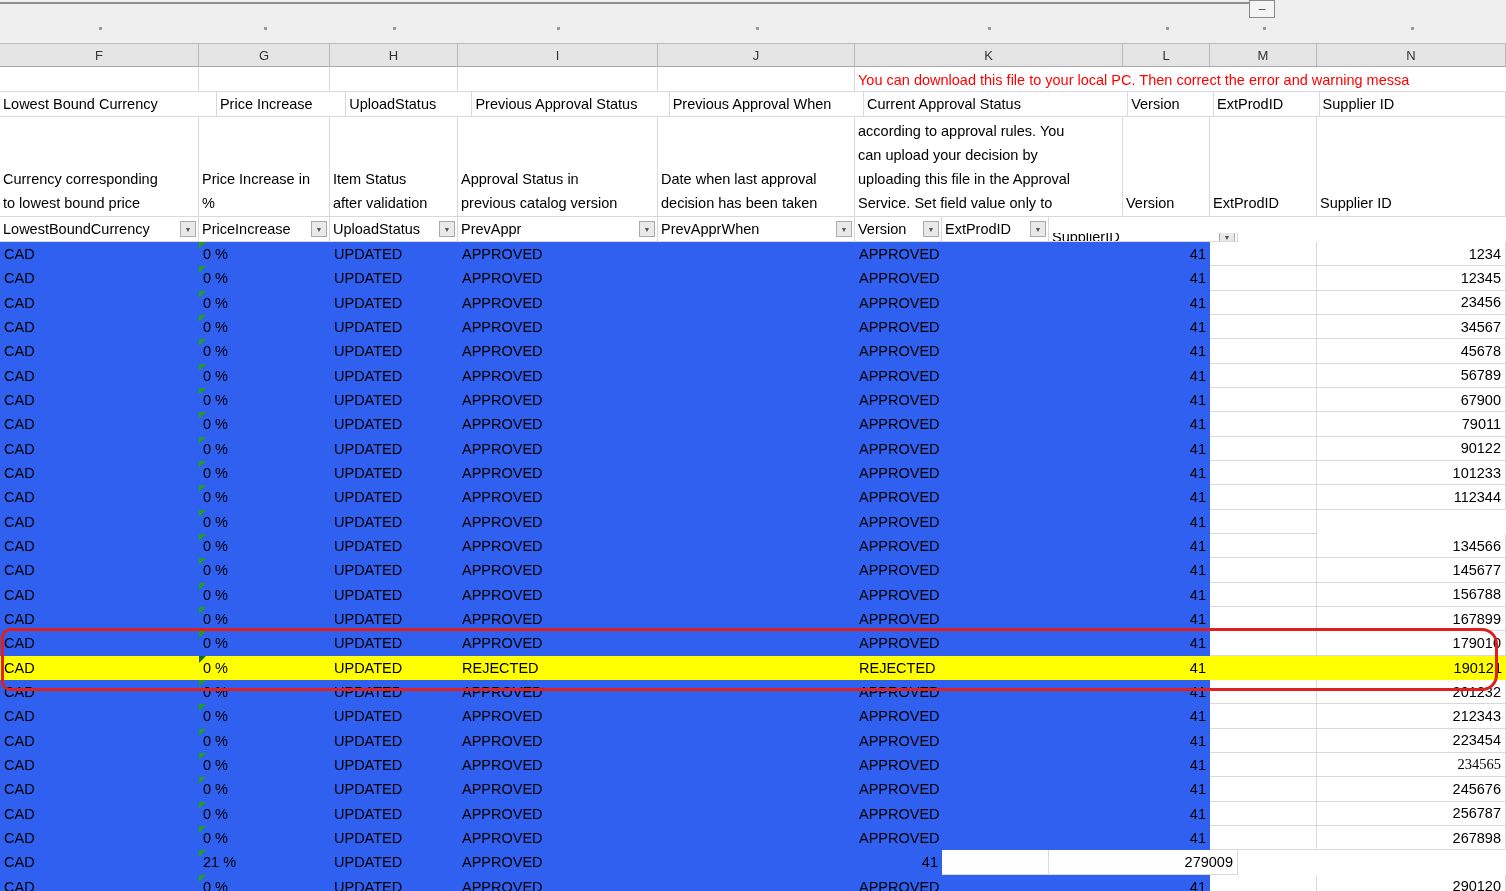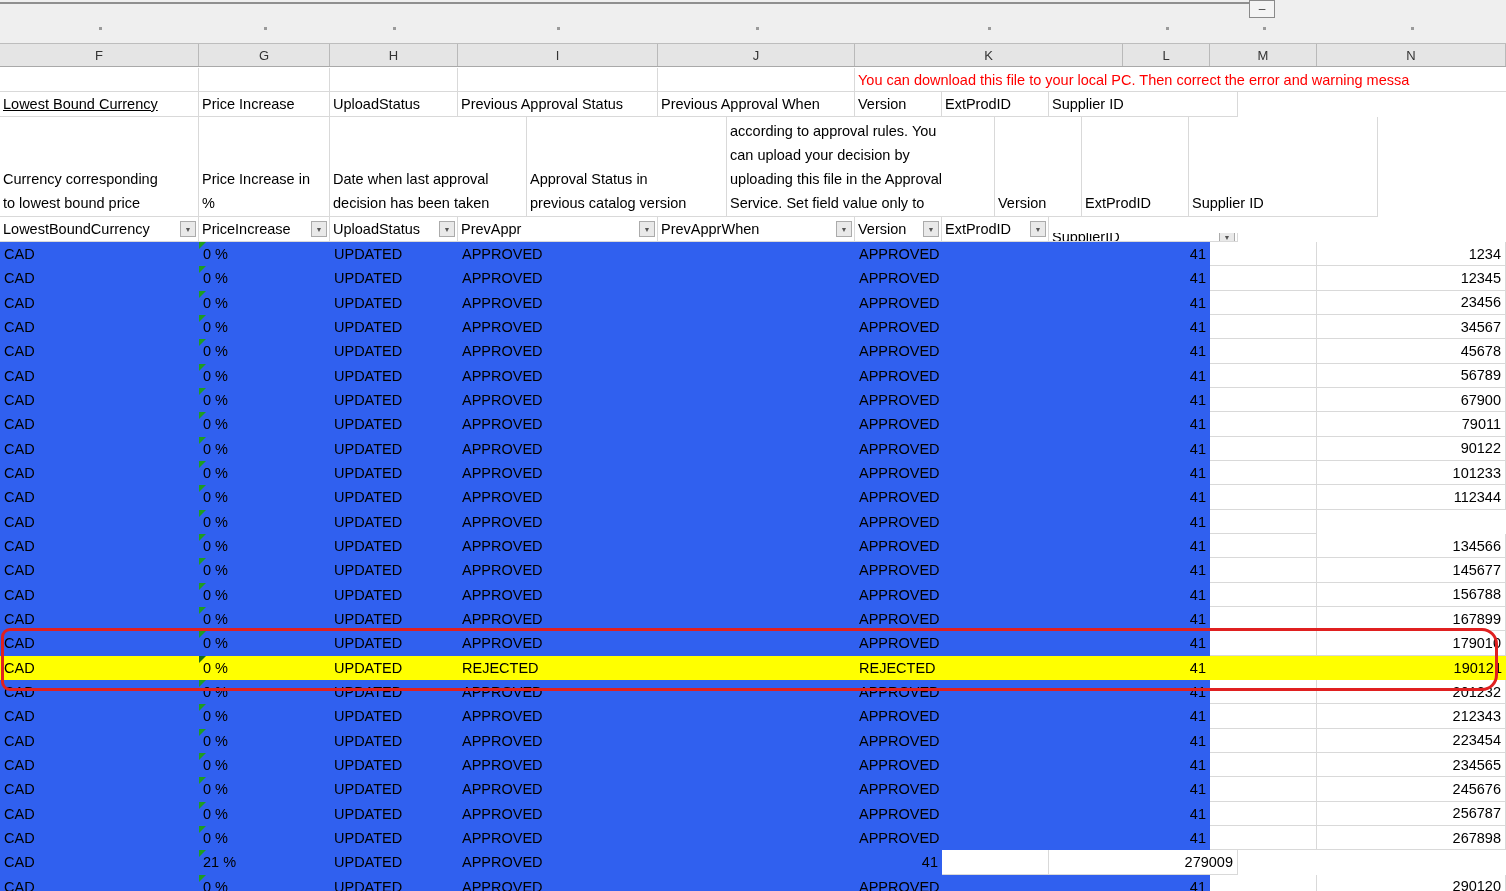--- a/index.html
+++ b/index.html
@@ -78,38 +78,41 @@
         <div class="hcell" style="width: 199px;"></div>
         <div class="hcell" style="width: 131px;"></div>
         <div class="hcell" style="width: 128px;"></div>
         <div class="hcell" style="width: 200px;"></div>
         <div class="hcell" style="width: 197px;"></div>
         <div class="hcell noborder" style="width: 651px;">
           <span id="notice-text">You can download this file to your local PC. Then correct the error and warning messa</span>
         </div>
       </div>
       <div class="hrow" style="top: 92px; height: 25px;">
-        <div class="hcell" style="width: 199px; text-decoration: underline;">Lowest Bound Currency</div>
+        <div class="hcell" style="width: 220px;">Lowest Bound Currency</div>
         <div class="hcell" style="width: 131px;">Price Increase</div>
         <div class="hcell" style="width: 128px;">UploadStatus</div>
         <div class="hcell" style="width: 200px;">Previous Approval Status</div>
         <div class="hcell" style="width: 197px;">Previous Approval When</div>
+        <div class="hcell" style="width: 268px;">Current Approval Status</div>
         <div class="hcell" style="width: 87px;">Version</div>
         <div class="hcell" style="width: 107px;">ExtProdID</div>
         <div class="hcell" style="width: 189px;">Supplier ID</div>
       </div>
       <div class="hrow" style="top: 117px; height: 100px;">
         <div class="hcell desc-cell" style="width: 199px;">Currency corresponding
 to lowest bound price</div>
         <div class="hcell desc-cell" style="width: 131px;">Price Increase in
 %</div>
+        <div class="hcell desc-cell" style="width: 128px;">Item Status
+after validation</div>
+        <div class="hcell desc-cell" style="width: 200px;">Approval Status in
+previous catalog version</div>
         <div class="hcell desc-cell" style="width: 197px;">Date when last approval
 decision has been taken</div>
-        <div class="hcell desc-cell" style="width: 200px;">Approval Status in
-previous catalog version</div>
         <div class="hcell desc-cell" style="width: 268px;">according to approval rules. You
 can upload your decision by
 uploading this file in the Approval
 Service. Set field value only to</div>
         <div class="hcell desc-cell" style="width: 87px;">Version</div>
         <div class="hcell desc-cell" style="width: 107px;">ExtProdID</div>
         <div class="hcell desc-cell" style="width: 189px;">Supplier ID</div>
       </div>
       <div class="hrow" style="top: 217px; height: 25px;">
         <div class="hcell fcell" style="width: 199px;">LowestBoundCurrency<span class="fbtn">▼</span></div>
@@ -356,21 +359,21 @@
       </div>
       <div class="drow">
         <div class="c sel" style="width: 199px;">CAD</div>
         <div class="c sel" style="width: 131px;">0 %<span class="tri"></span></div>
         <div class="c sel" style="width: 128px;">UPDATED</div>
         <div class="c sel" style="width: 200px;">APPROVED</div>
         <div class="c sel" style="width: 197px;"></div>
         <div class="c sel" style="width: 268px;">APPROVED</div>
         <div class="c sel num" style="width: 87px;">41</div>
         <div class="c plain" style="width: 107px;"></div>
-        <div class="c plain num" style="width: 189px;">234565</div>
+        <div class="c plain num" style="width: 189px; font-family: Liberation Serif, serif;">234565</div>
       </div>
       <div class="drow">
         <div class="c sel" style="width: 199px;">CAD</div>
         <div class="c sel" style="width: 131px;">0 %<span class="tri"></span></div>
         <div class="c sel" style="width: 128px;">UPDATED</div>
         <div class="c sel" style="width: 200px;">APPROVED</div>
         <div class="c sel" style="width: 197px;"></div>
         <div class="c sel" style="width: 268px;">APPROVED</div>
         <div class="c sel num" style="width: 87px;">41</div>
         <div class="c plain" style="width: 107px;"></div>

